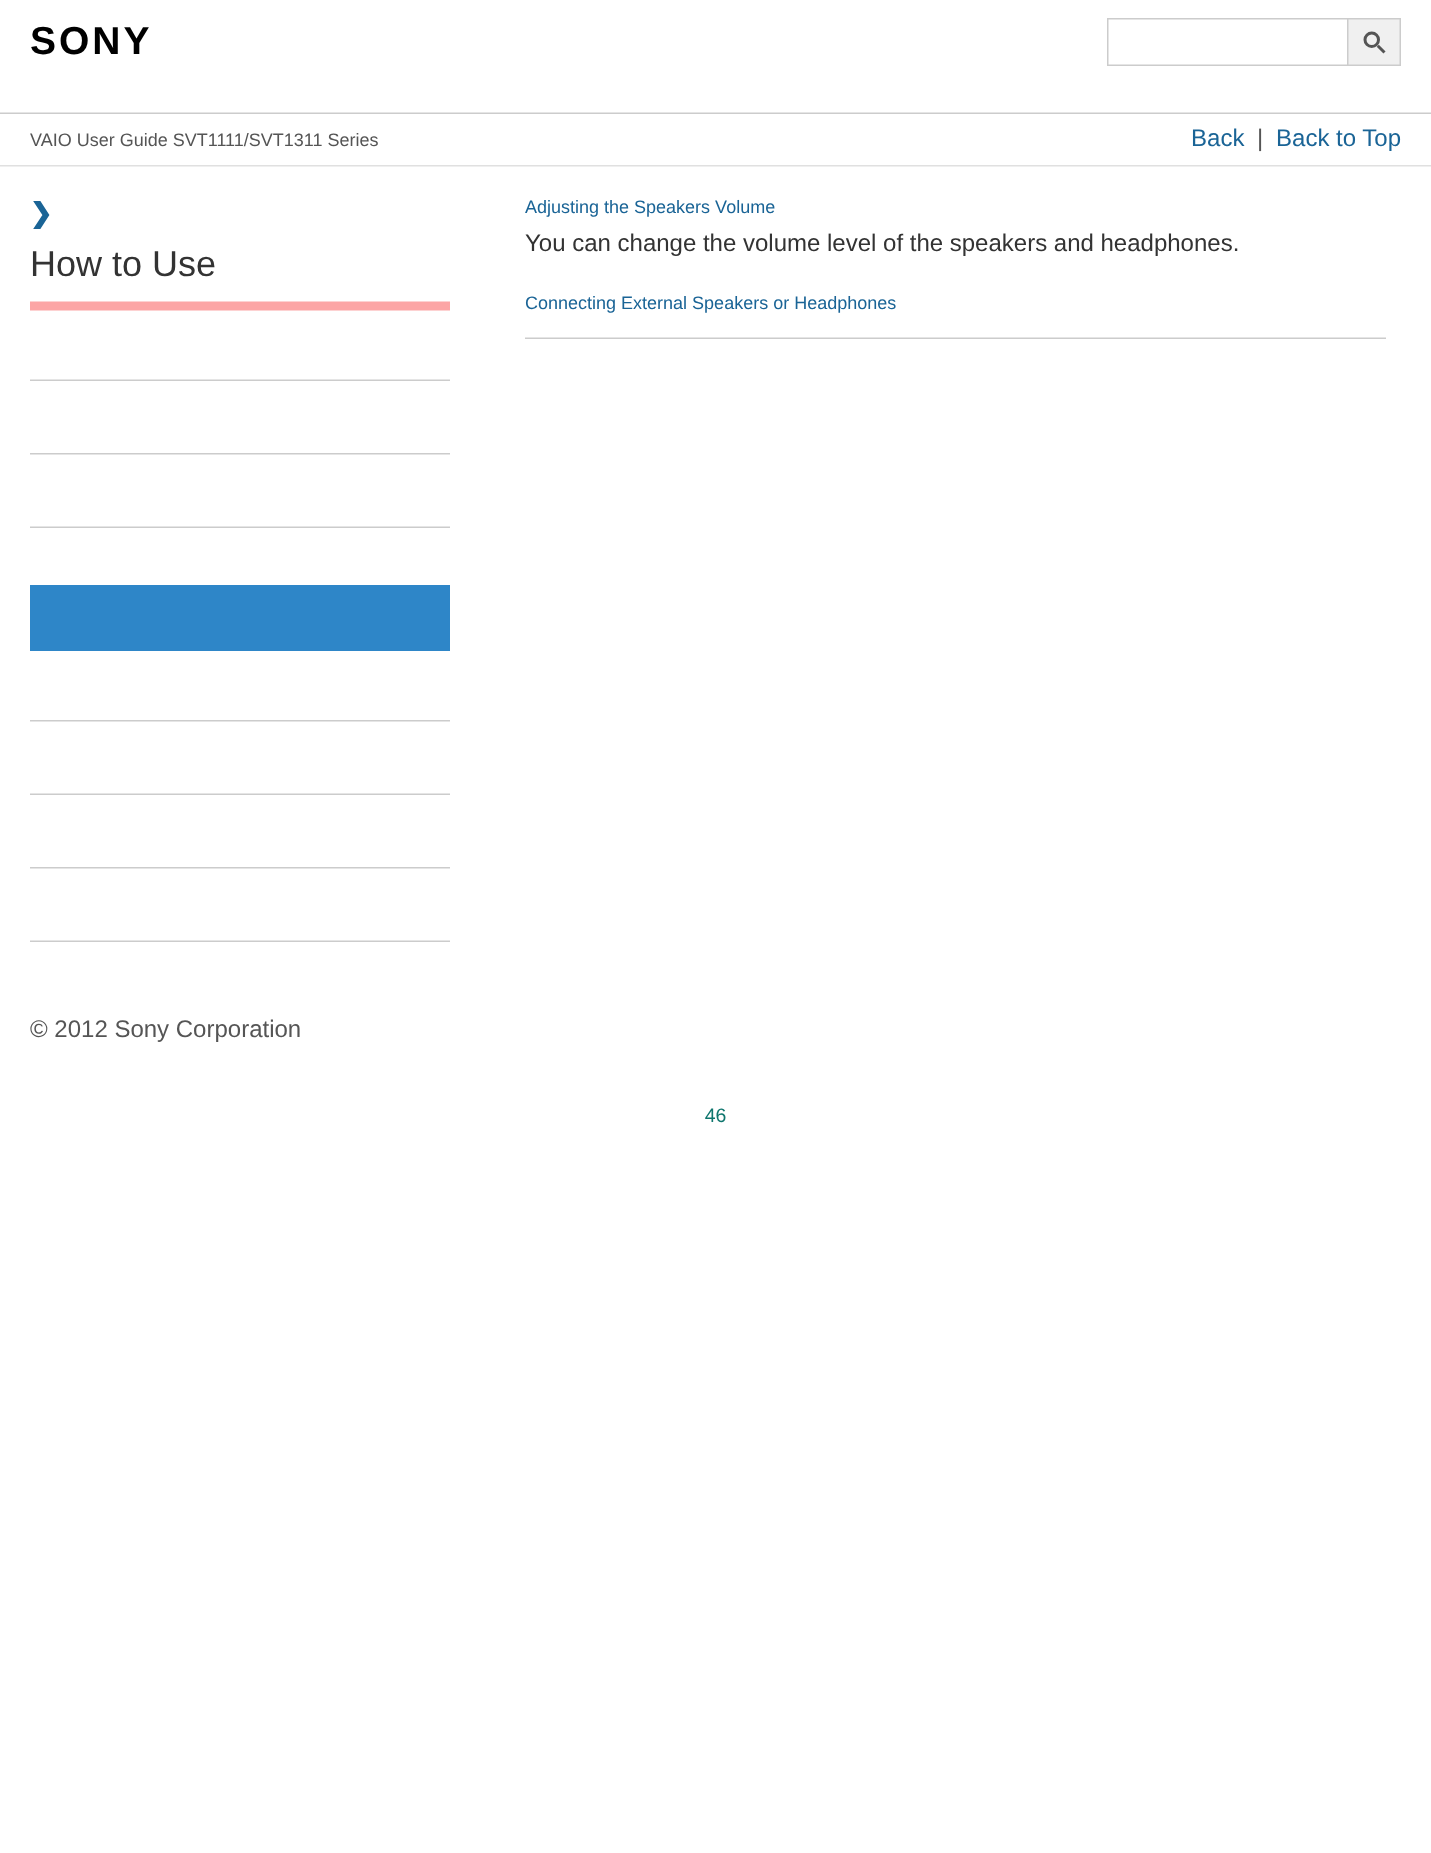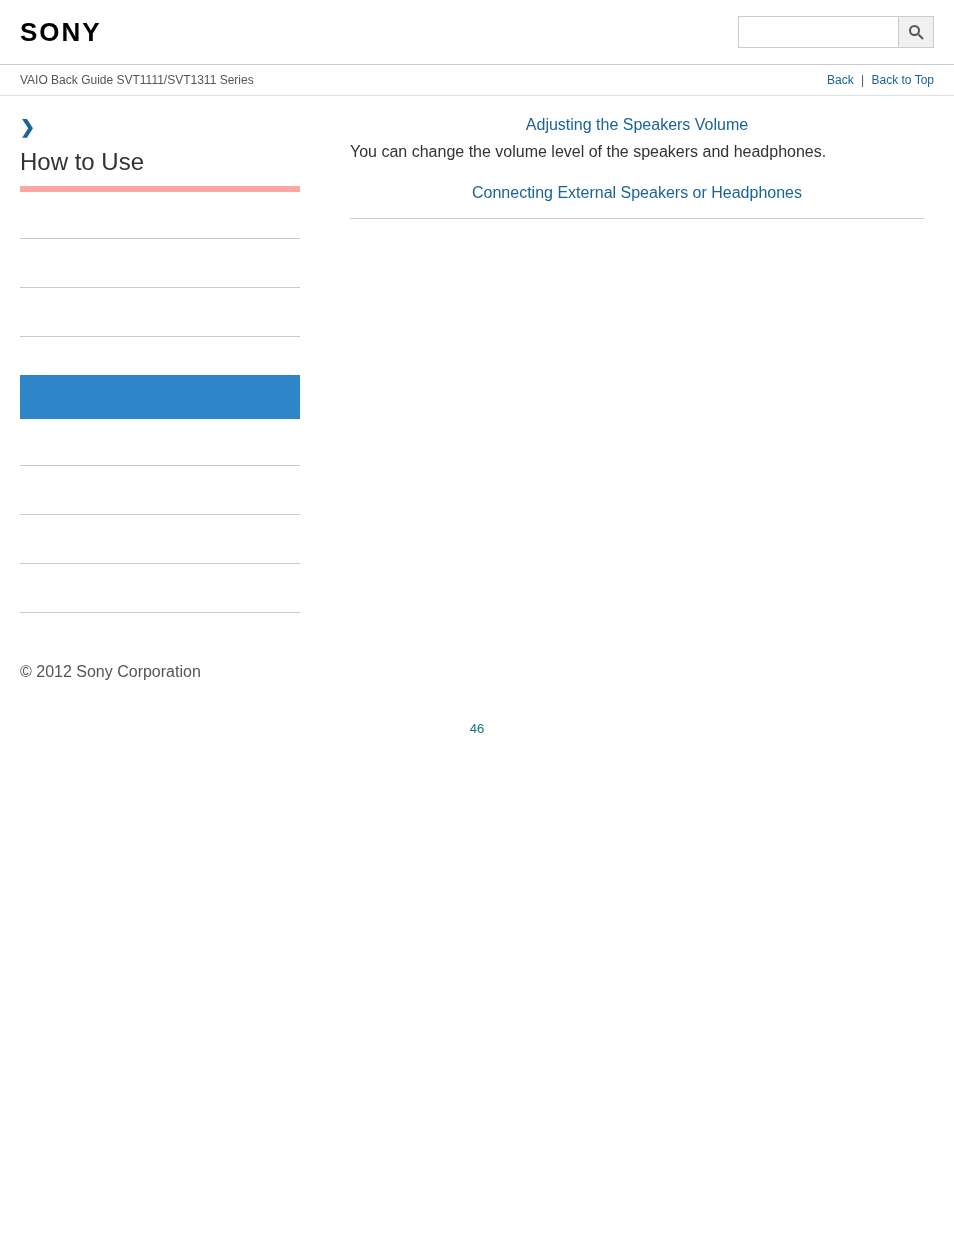--- a/index.html
+++ b/index.html
@@ -13,25 +13,25 @@
       font-size: 13px;
       color: #333;
       background: #fff;
       width: 954px;
       min-height: 1235px;
     }
 
     
     .header {
       display: flex;
-      align-items: center;
+      align-items: flex-start;
       justify-content: space-between;
       padding: 12px 20px;
       border-bottom: 1px solid #ccc;
-      height: 65px;
+      height: 76px;
     }
 
     .sony-logo {
       font-size: 26px;
       font-weight: bold;
       letter-spacing: 2px;
       color: #000;
       font-family: Arial, sans-serif;
     }
 
@@ -74,21 +74,21 @@
       padding: 8px 20px;
       border-bottom: 1px solid #e0e0e0;
     }
 
     .nav-guide-title {
       font-size: 12px;
       color: #555;
     }
 
     .nav-links {
-      font-size: 12px;
+      font-size: 16px;
     }
 
     .nav-links a {
       color: #1a6496;
       text-decoration: none;
     }
 
     .nav-separator {
       color: #555;
       margin: 0 4px;
@@ -148,24 +148,23 @@
       padding: 20px 30px;
     }
 
     .content-entry {
       margin-bottom: 20px;
     }
 
     .content-link {
       color: #1a6496;
       text-decoration: none;
-      font-size: 16px;
+      font-size: 12px;
       display: block;
       margin-bottom: 6px;
-      text-align: center;
     }
 
     .content-description {
       font-size: 16px;
       color: #333;
       line-height: 1.5;
       margin-bottom: 12px;
     }
 
     .content-divider {
@@ -203,21 +202,21 @@
     <button class="search-button">
       <svg class="search-icon-svg" viewBox="0 0 16 16" fill="none" stroke="#555" stroke-width="2">
         <circle cx="6.5" cy="6.5" r="4.5"></circle>
         <line x1="10.5" y1="10.5" x2="15" y2="15"></line>
       </svg>
     </button>
   </div>
 </div>
 
 <div class="navbar">
-  <span class="nav-guide-title">VAIO Back Guide SVT1111/SVT1311 Series</span>
+  <span class="nav-guide-title">VAIO User Guide SVT1111/SVT1311 Series</span>
   <div class="nav-links">
     <a href="#">Back</a>
     <span class="nav-separator"> | </span>
     <a href="#">Back to Top</a>
   </div>
 </div>
 
 <div class="main-container">
 
   <div class="sidebar">

